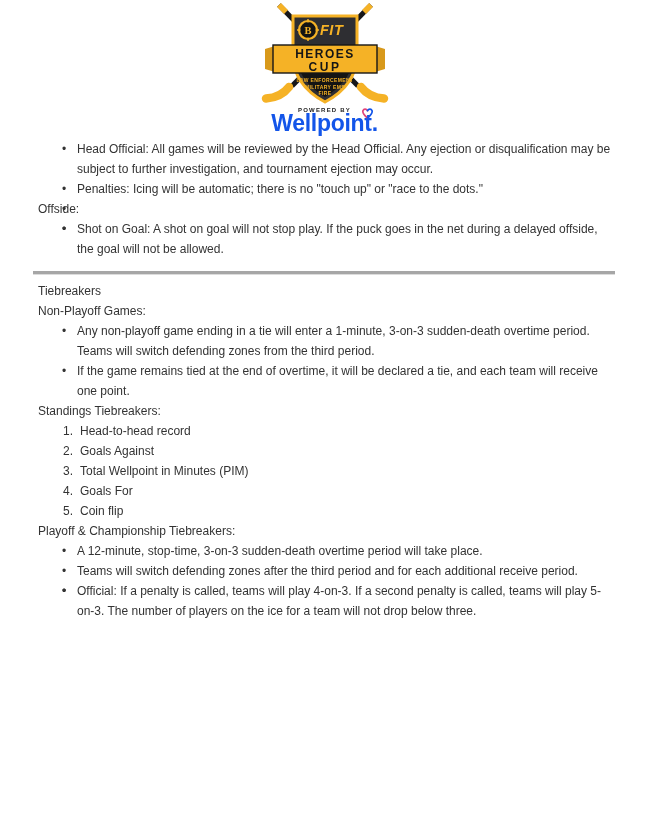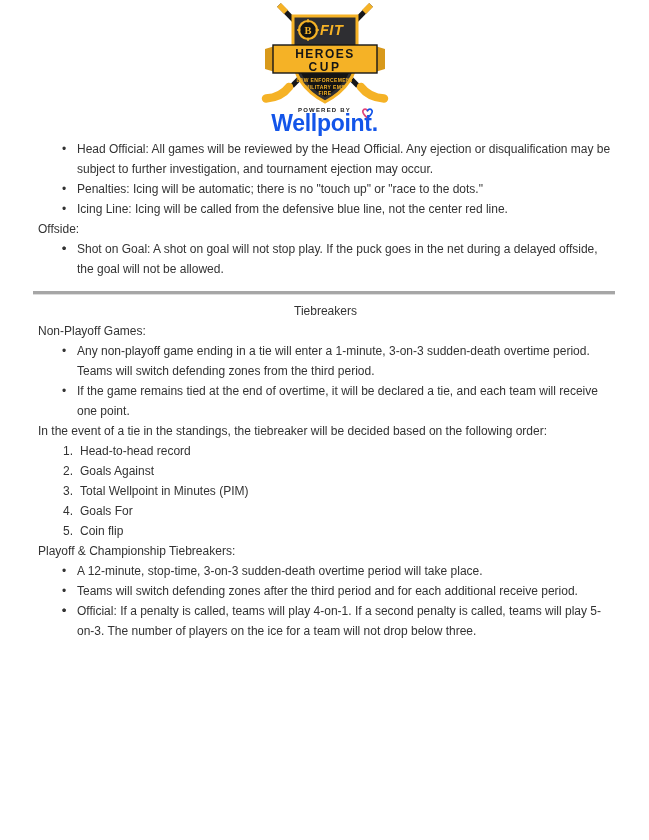--- a/index.html
+++ b/index.html
@@ -30,21 +30,21 @@
     margin-top:4px;
     padding:0 36px 0 38px;
     font-size:12px; line-height:20px;
   }
   .block{ position:relative; }
   .block .txt b{ font-weight:normal; }
   .bullet{ padding-left:39px; }
   .bullet .marker{ position:absolute; left:24px; top:0; }
   .numbered{ padding-left:42px; }
   .numbered .num{ position:absolute; left:25px; top:0; }
-  .center-heading{ text-align:center; }
+  .center-heading{ text-align:left; }
   .divider{
     height:3px;
     background:var(--divider,#a6a6a6);
     border-bottom:1px solid #dcdcdc;
     margin:12px -2px 6px -5px;
   }
 </style>
 </head>
 <body>
 
@@ -97,35 +97,35 @@
         <path d="M6.5,11 C3,8.2 1.2,5.8 2,3.6 C2.8,1.6 5.4,1.8 6.5,3.7" fill="none" stroke="var(--pink)" stroke-width="1.7" stroke-linecap="round"></path>
         <path d="M6.5,11 C10,8.2 11.8,5.8 11,3.6 C10.2,1.6 7.6,1.8 6.5,3.7" fill="none" stroke="var(--blue)" stroke-width="1.7" stroke-linecap="round"></path>
       </svg>
       <span>Wellpoint.</span>
     </div>
   </header>
 
   <main class="content" id="content">
       <div class="block bullet"><span class="marker">•</span><span class="txt"><b>Head Official:</b><span> All games will be reviewed by the Head Official. Any ejection or disqualification may be subject to further investigation, and tournament ejection may occur.</span></span></div>
       <div class="block bullet"><span class="marker">•</span><span class="txt"><b>Penalties:</b><span> Icing will be automatic; there is no "touch up" or "race to the dots."</span></span></div>
-      <div class="block bullet"><span class="marker">•</span><span class="txt"><b>Icing Line:</b><span> Icing will be called from the defensive blue line, not the center red line.</span></span></div>
+      <div class="block bullet"><span class="marker">•</span></div>
       <div class="block heading"><span class="txt"><b>Offside:</b></span></div>
       <div class="block bullet"><span class="marker">•</span></div>
       <div class="block bullet"><span class="marker">•</span><span class="txt"><b>Shot on Goal:</b><span> A shot on goal will not stop play. If the puck goes in the net during a delayed offside, the goal will not be allowed.</span></span></div>
       <div class="divider"></div>
       <div class="block center-heading"><span class="txt"><b>Tiebreakers</b></span></div>
       <div class="block heading"><span class="txt"><b>Non-Playoff Games:</b></span></div>
       <div class="block bullet"><span class="marker">•</span><span class="txt"><span>Any non-playoff game ending in a tie will enter a </span><b>1-minute, 3-on-3 sudden-death overtime period</b><span>. Teams will switch defending zones from the third period.</span></span></div>
       <div class="block bullet"><span class="marker">•</span><span class="txt"><span>If the game remains tied at the end of overtime, it will be declared a tie, and each team will receive one point.</span></span></div>
-      <div class="block para"><span class="txt"><span>In the event of a tie in the standings, the tiebreaker will be decided based on the following order:</span></span></div>
+      <div class="block heading"><span class="txt"><b>Standings Tiebreakers:</b></span></div>
       <div class="block numbered"><span class="num">1.</span><span class="txt"><span>Head-to-head record</span></span></div>
       <div class="block numbered"><span class="num">2.</span><span class="txt"><span>Goals Against</span></span></div>
       <div class="block numbered"><span class="num">3.</span><span class="txt"><span>Total Wellpoint in Minutes (PIM)</span></span></div>
       <div class="block numbered"><span class="num">4.</span><span class="txt"><span>Goals For</span></span></div>
       <div class="block numbered"><span class="num">5.</span><span class="txt"><span>Coin flip</span></span></div>
       <div class="block heading"><span class="txt"><b>Playoff &amp; Championship Tiebreakers:</b></span></div>
       <div class="block bullet"><span class="marker">•</span><span class="txt"><span>A 12-minute, stop-time, </span><b>3-on-3 sudden-death overtime period</b><span> will take place.</span></span></div>
       <div class="block bullet"><span class="marker">•</span><span class="txt"><span>Teams will switch defending zones after the third period and for each additional receive period.</span></span></div>
       <div class="block bullet"><span class="marker">•</span></div>
-      <div class="block bullet"><span class="marker">•</span><span class="txt"><b>Official:</b><span> If a penalty is called, teams will play 4-on-1. If a second penalty is called, teams will play 5-on-3. The number of players on the ice for a team will not drop below three.</span></span></div>
+      <div class="block bullet"><span class="marker">•</span><span class="txt"><b>Official:</b><span> If a penalty is called, teams will play 4-on-3. If a second penalty is called, teams will play 5-on-3. The number of players on the ice for a team will not drop below three.</span></span></div>
     </main>
 
 </div>
 
 </body></html>

